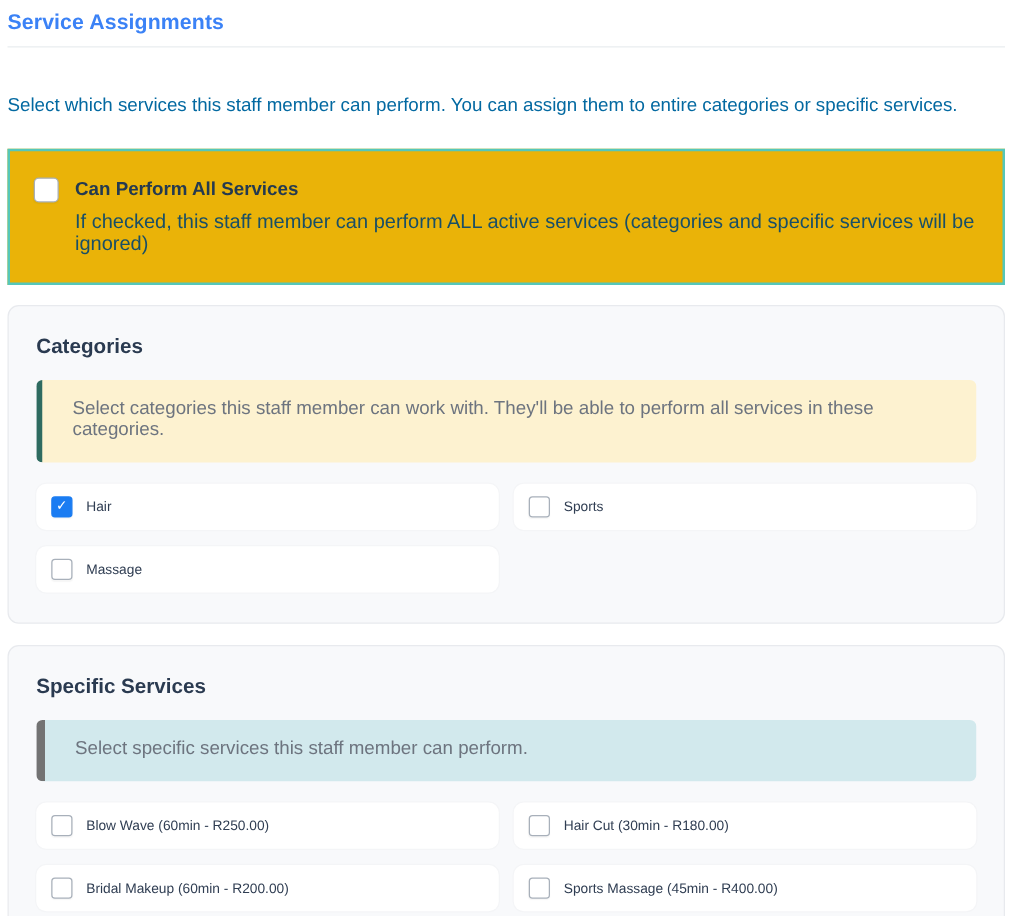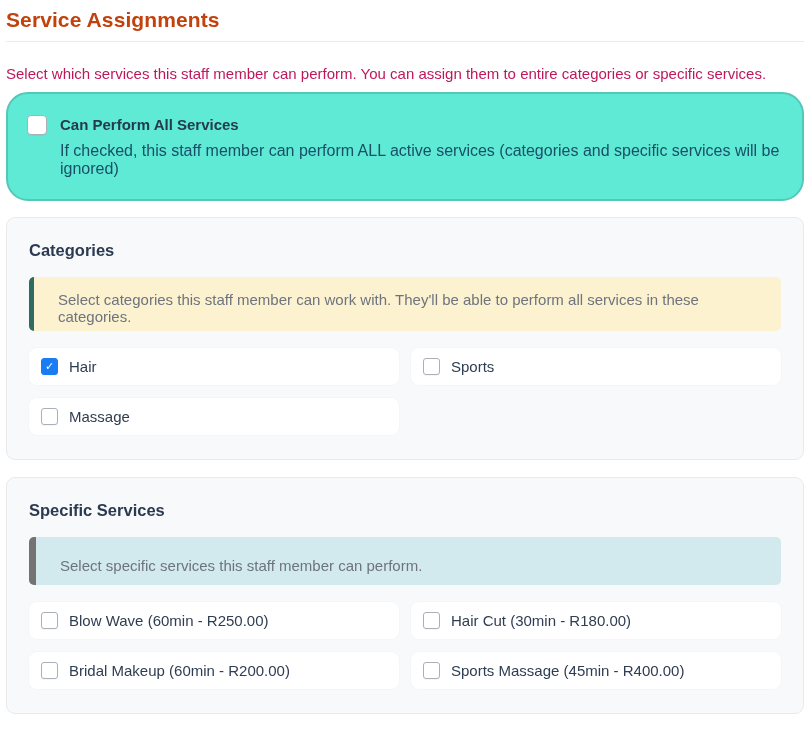--- a/index.html
+++ b/index.html
@@ -7,42 +7,42 @@
   body {
     width: 810px;
     height: 733px;
     font-family: "Liberation Sans", "DejaVu Sans", sans-serif;
     color: #2d3b4e;
     overflow: hidden;
   }
   .page { padding: 8px 6px 0 6px; }
 
   .page-title {
-    font-size: 21px;
-    font-weight: bold;
-    color: #c2410c;
+    font-size: 17px;
+    font-weight: bold;
+    color: #3b82f6;
     letter-spacing: 0.1px;
   }
   .divider {
     border: none;
     border-top: 1px solid #e9edf0;
     margin-top: 9px;
   }
   .page-desc {
-    margin-top: 23px;
+    margin-top: 38px;
     font-size: 15px;
-    color: #be185d;
+    color: #0369a1;
   }
 
   
   .all-alert {
-    margin-top: 10px;
-    background: #5eead4;
+    margin-top: 26px;
+    background: #eab308;
     border: 2px solid #55c7b9;
-    border-radius: 22px;
+    border-radius: 0;
     padding: 21px 20px 21px 19px;
     min-height: 86px;
   }
   .all-row {
     display: flex;
     align-items: flex-start;
     cursor: pointer;
   }
   .cb {
     flex: 0 0 auto;
@@ -87,21 +87,21 @@
   .card-categories { margin-top: 16px; }
   .card-services  { margin-top: 17px; }
   .card-heading {
     font-size: 16.5px;
     font-weight: bold;
     color: #2a3a50;
   }
   .banner {
     margin-top: 17px;
     border-radius: 5px;
-    padding: 14px 18px 6px 24px;
+    padding: 14px 18px 18px 24px;
     font-size: 15px;
     color: #6d747f;
     min-height: 48px;
     display: flex;
     align-items: center;
   }
   .banner-yellow {
     background: #fdf2d0;
     border-left: 5px solid #2e6b60;
   }
@@ -129,21 +129,21 @@
   }
   .item .cb {
     width: 17px;
     height: 17px;
     border-radius: 3px;
     border-width: 1.5px;
     font-size: 11px;
   }
   .item-label {
     margin-left: 11px;
-    font-size: 15px;
+    font-size: 11px;
     color: #2f3d52;
   }
 </style>
 </head>
 <body>
 
 <div class="page">
 
   <h2 class="page-title">Service Assignments</h2>
   <hr class="divider">

